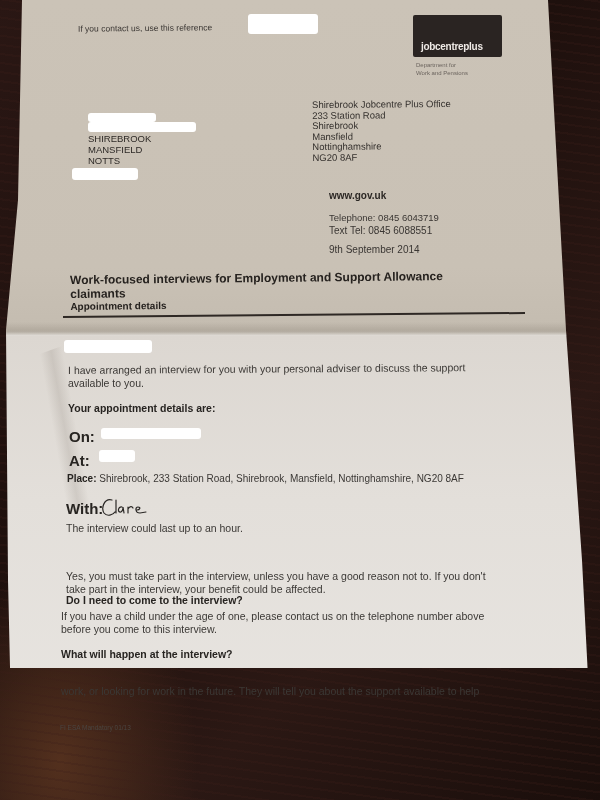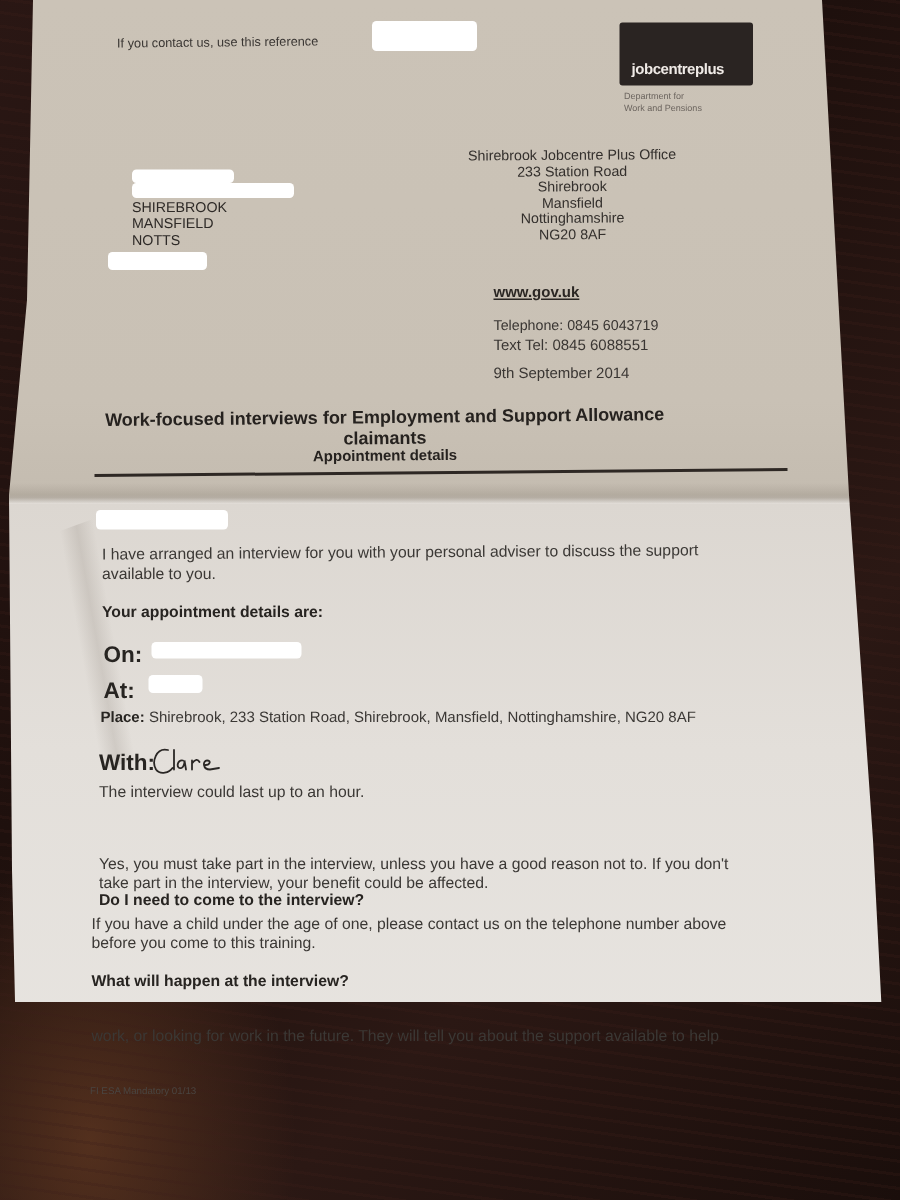--- a/index.html
+++ b/index.html
@@ -11,21 +11,20 @@
   .table-wood {
     position: absolute; inset: 0;
     background:
       repeating-linear-gradient(8deg, rgba(60,30,25,0.25) 0px, rgba(60,30,25,0.25) 2px, transparent 2px, transparent 9px),
       radial-gradient(ellipse at 10% 95%, rgba(120,70,40,0.55) 0%, transparent 18%);
   }
   .paper {
     position: absolute; left: 0; top: 0; width: 600px; height: 668px;
     clip-path: polygon(22px 0px, 548px 0px, 566px 330px, 582px 560px, 592px 755px, 12px 755px, 8px 580px, 6px 330px, 18px 200px);
     background: linear-gradient(180deg, #cbc3b7 0%, #c9c1b5 40%, #c4bcb0 330px, #dcd7d1 336px, #e3dfda 500px, #e8e5e1 755px);
-    text-align: center;
   }
   .fold-shade {
     position: absolute; left: 0; top: 322px; width: 600px; height: 14px;
     background: linear-gradient(180deg, rgba(0,0,0,0) 0%, rgba(80,70,60,0.18) 70%, rgba(255,255,255,0.2) 100%);
   }
   .crease {
     position: absolute; left: 20px; top: 350px; width: 90px; height: 160px;
     background: linear-gradient(100deg, transparent 40%, rgba(120,110,100,0.18) 50%, transparent 60%);
     transform: rotate(-20deg);
   }
@@ -80,21 +79,21 @@
 
   <div style="position:absolute; left:312px; top:100px; transform:rotate(-0.4deg); transform-origin:left top;">
     <div class="addr" style="white-space:nowrap; color:#34302d;">Shirebrook  Jobcentre Plus Office</div>
     <div class="addr" style="white-space:nowrap; color:#34302d;">233 Station Road</div>
     <div class="addr" style="white-space:nowrap; color:#34302d;">Shirebrook</div>
     <div class="addr" style="white-space:nowrap; color:#34302d;">Mansfield</div>
     <div class="addr" style="white-space:nowrap; color:#34302d;">Nottinghamshire</div>
     <div class="addr" style="white-space:nowrap; color:#34302d;">NG20 8AF</div>
   </div>
 
-  <div class="txt" style="left:329px; top:190px; font-size:10px; font-weight:bold; color:#2b2724;text-decoration:underline;">www.gov.uk</div>
+  <div class="txt" style="left:329px; top:190px; font-size:10px; font-weight:bold; color:#2b2724;">www.gov.uk</div>
   <div class="txt" style="left:329px; top:212px; font-size:9.5px; color:#3a3633;">Telephone: 0845 6043719</div>
   <div class="txt" style="left:329px; top:225px; font-size:10px; color:#3a3633;">Text Tel: 0845 6088551</div>
   <div class="txt" style="left:329px; top:244px; font-size:10px; color:#3a3633;">9th September 2014</div>
 
   <div style="position:absolute; left:70px; top:273px; transform:rotate(-0.6deg); transform-origin:left top;">
     <div class="heading" style="white-space:nowrap;">Work-focused interviews for Employment and Support Allowance</div>
     <div class="heading" style="white-space:nowrap;">claimants</div>
     <div class="subhead" style="white-space:nowrap;">Appointment details</div>
   </div>
   <div class="rule"></div>
@@ -122,19 +121,19 @@
     <path d="M12 4 C4 2 1 12 4 17 C7 21 13 19 15 16 M16 4 L16 17 M22 11 C18 10 17 17 21 16 C23 15 23 12 23 11 L24 17 M28 11 L28 17 M28 13 C30 10 32 10 33 12 M37 14 C40 14 41 11 38 11 C35 11 35 17 40 17 L46 16" stroke="#2a2725" stroke-width="1.2" fill="none" stroke-linecap="round"></path>
   </svg>
 
   <div class="txt body" style="left:66px; top:522px;">The interview could last up to an hour.</div>
 
   <div class="txt body bold" style="left:66px; top:546px;margin-top:48px;">Do I need to come to the interview?</div>
   <div class="txt body" style="left:66px; top:570px;">Yes, you must take part in the interview, unless you have a good reason not to. If you don't</div>
   <div class="txt body" style="left:66px; top:583px;">take part in the interview, your benefit could be affected.</div>
 
   <div class="txt body" style="left:61px; top:610px;">If you have a child under the age of one, please contact us on the telephone number above</div>
-  <div class="txt body" style="left:61px; top:623px;">before you come to this training.</div>
+  <div class="txt body" style="left:61px; top:623px;">before you come to this interview.</div>
 
   <div class="txt body bold" style="left:61px; top:648px;">What will happen at the interview?</div>
   <div class="txt body" style="left:61px; top:685px;">work, or looking for work in the future. They will tell you about the support available to help</div>
 
   <div class="txt footer" style="left:60px; top:724px;">FI ESA Mandatory 01/13</div>
 </div>
 
 </body></html>

